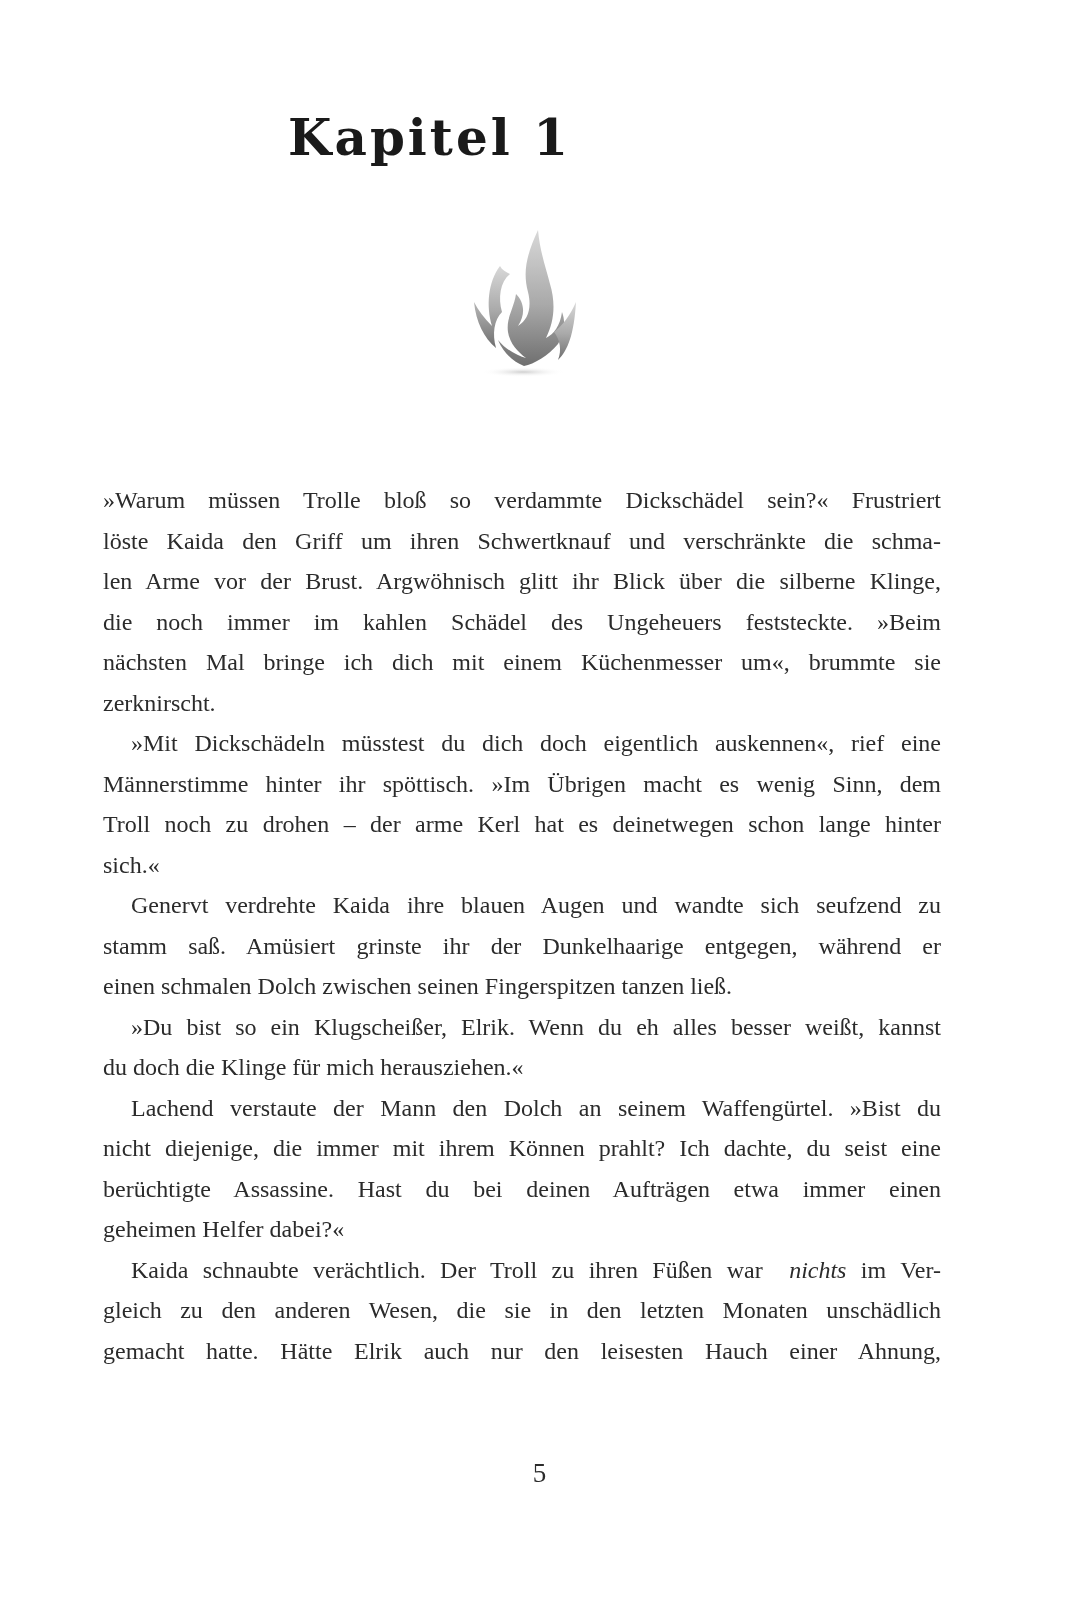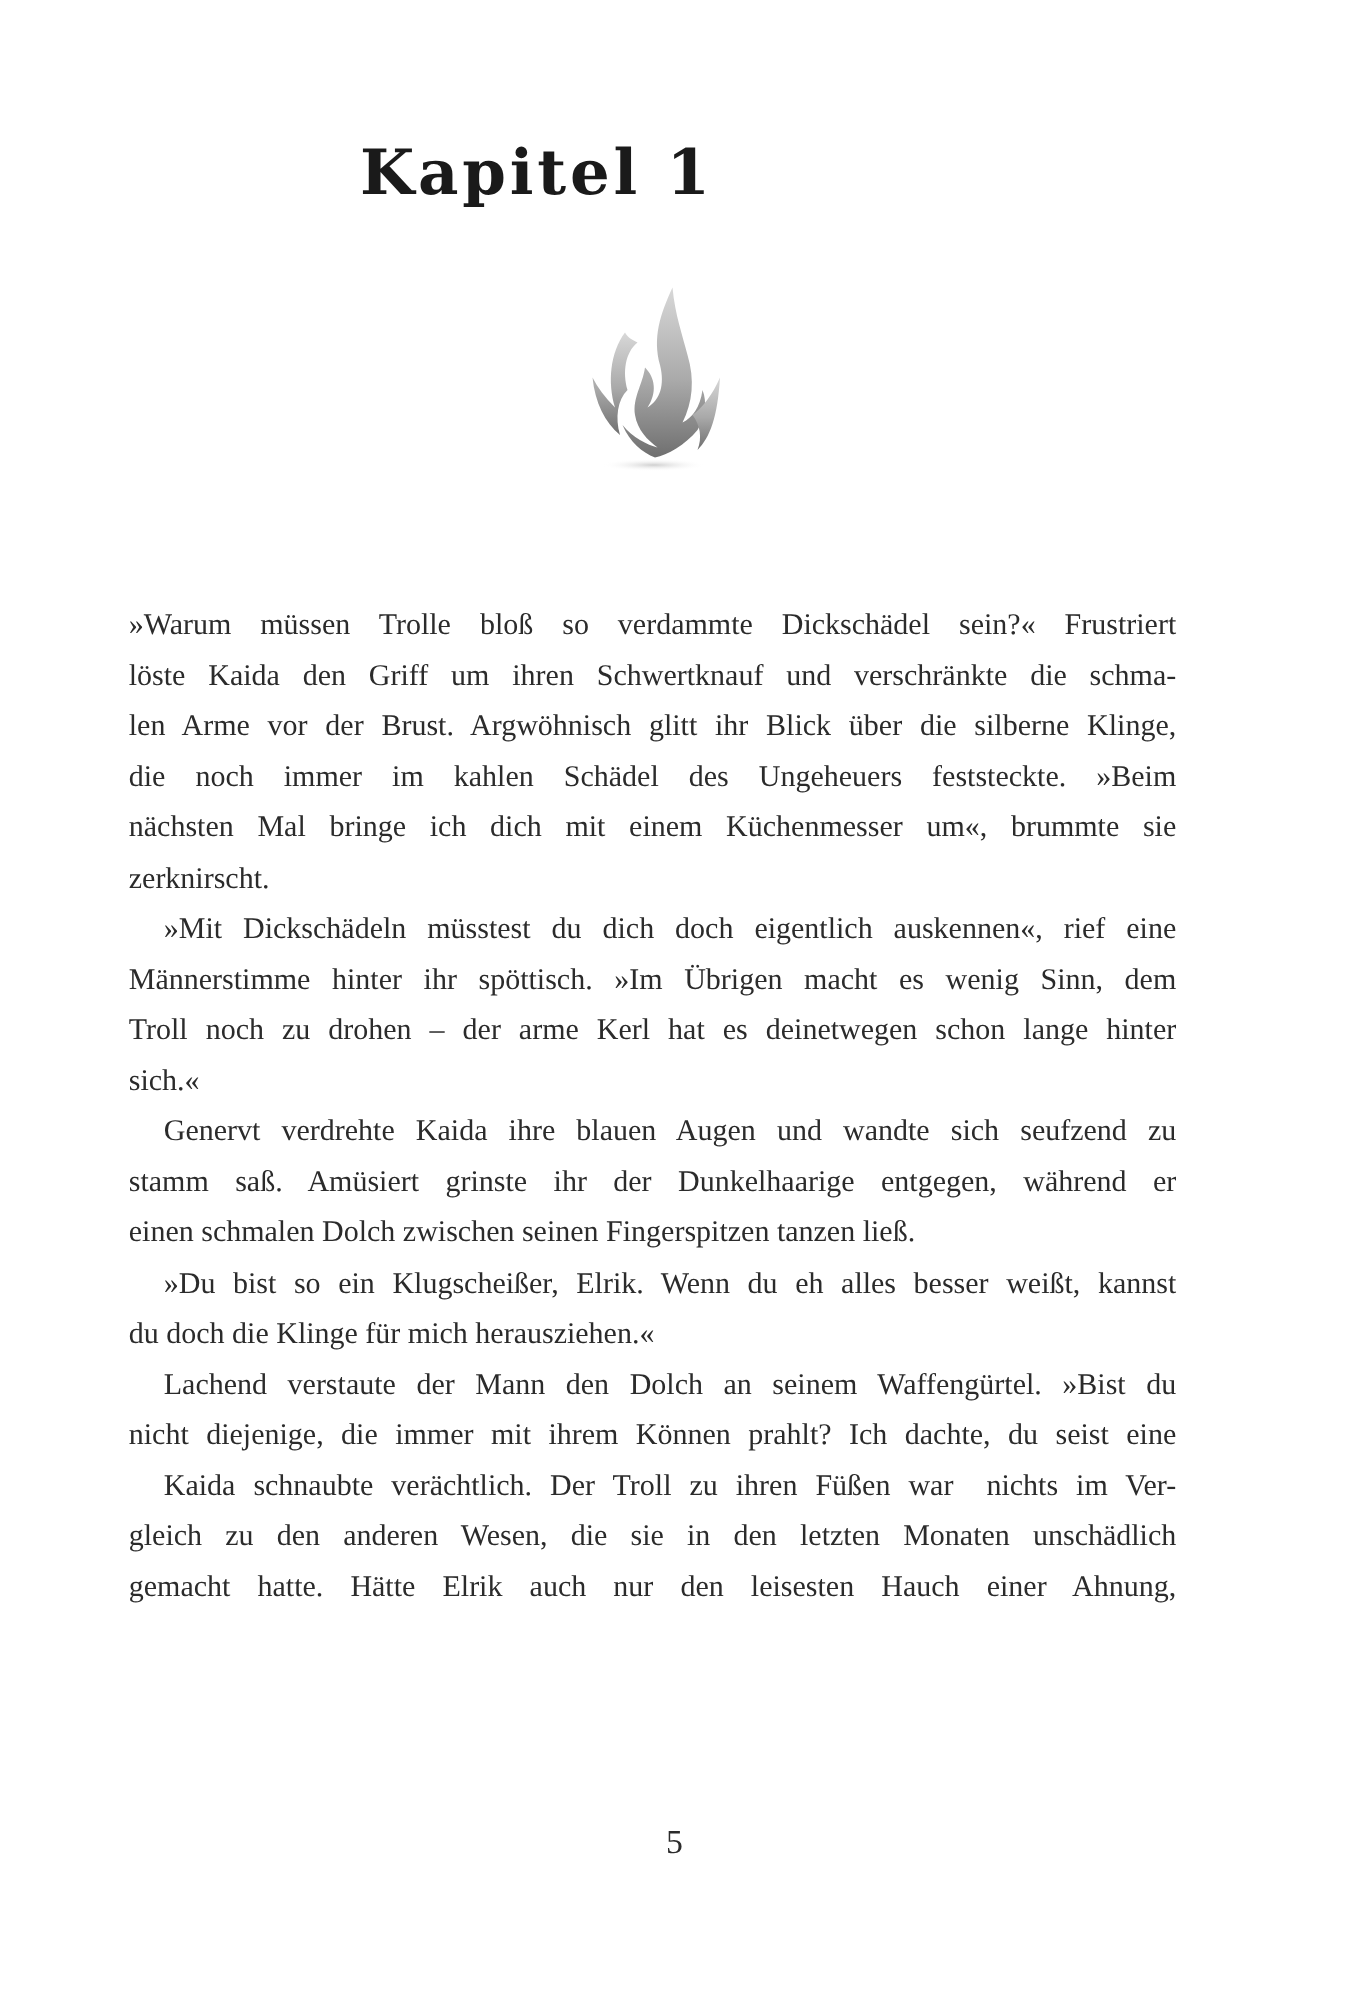--- a/index.html
+++ b/index.html
@@ -53,20 +53,21 @@
       overflow: hidden;
     }
     .line.last {
       text-align: center;
       text-align-last: left;
     }
     .line.indent {
       padding-left: 28px;
     }
     .line .em {
+      font-style: italic;
       margin-left: 12px;
     }
     .page-number {
       position: absolute;
       top: 1458px;
       left: 0;
       width: 1079px;
       text-align: center;
       font-family: "Liberation Serif", serif;
       font-size: 27px;
@@ -125,20 +126,22 @@
   </div>
 
   <div>
     <span class="line indent">»Du bist so ein Klugscheißer, Elrik. Wenn du eh alles besser weißt, kannst</span>
     <span class="line last">du doch die Klinge für mich herausziehen.«</span>
   </div>
 
   <div>
     <span class="line indent">Lachend verstaute der Mann den Dolch an seinem Waffengürtel. »Bist du</span>
     <span class="line">nicht diejenige, die immer mit ihrem Können prahlt? Ich dachte, du seist eine</span>
+    <span class="line">berüchtigte Assassine. Hast du bei deinen Aufträgen etwa immer einen</span>
+    <span class="line last">geheimen Helfer dabei?«</span>
   </div>
 
   <div>
     <span class="line indent"><span>Kaida schnaubte verächtlich. Der Troll zu ihren Füßen war </span><span class="em">nichts</span><span> im Ver-</span></span>
     <span class="line">gleich zu den anderen Wesen, die sie in den letzten Monaten unschädlich</span>
     <span class="line">gemacht hatte. Hätte Elrik auch nur den leisesten Hauch einer Ahnung,</span>
   </div>
 </div>
 
 <div class="page-number">5</div>

